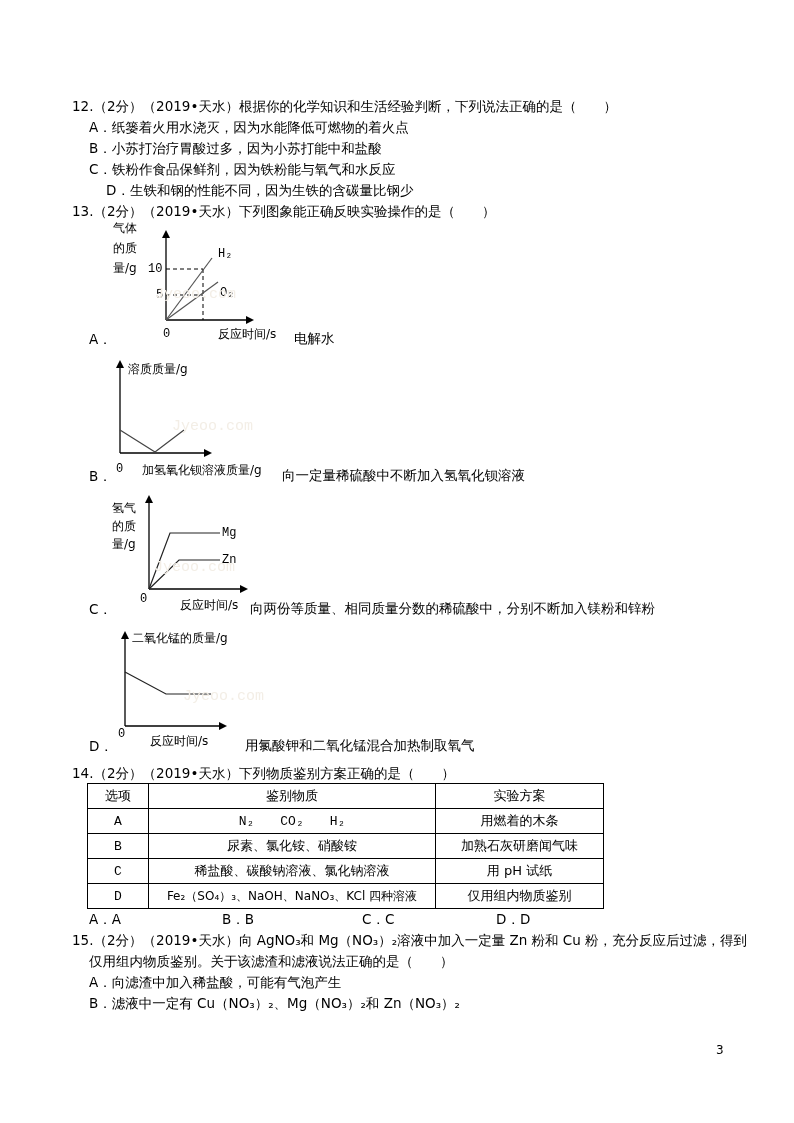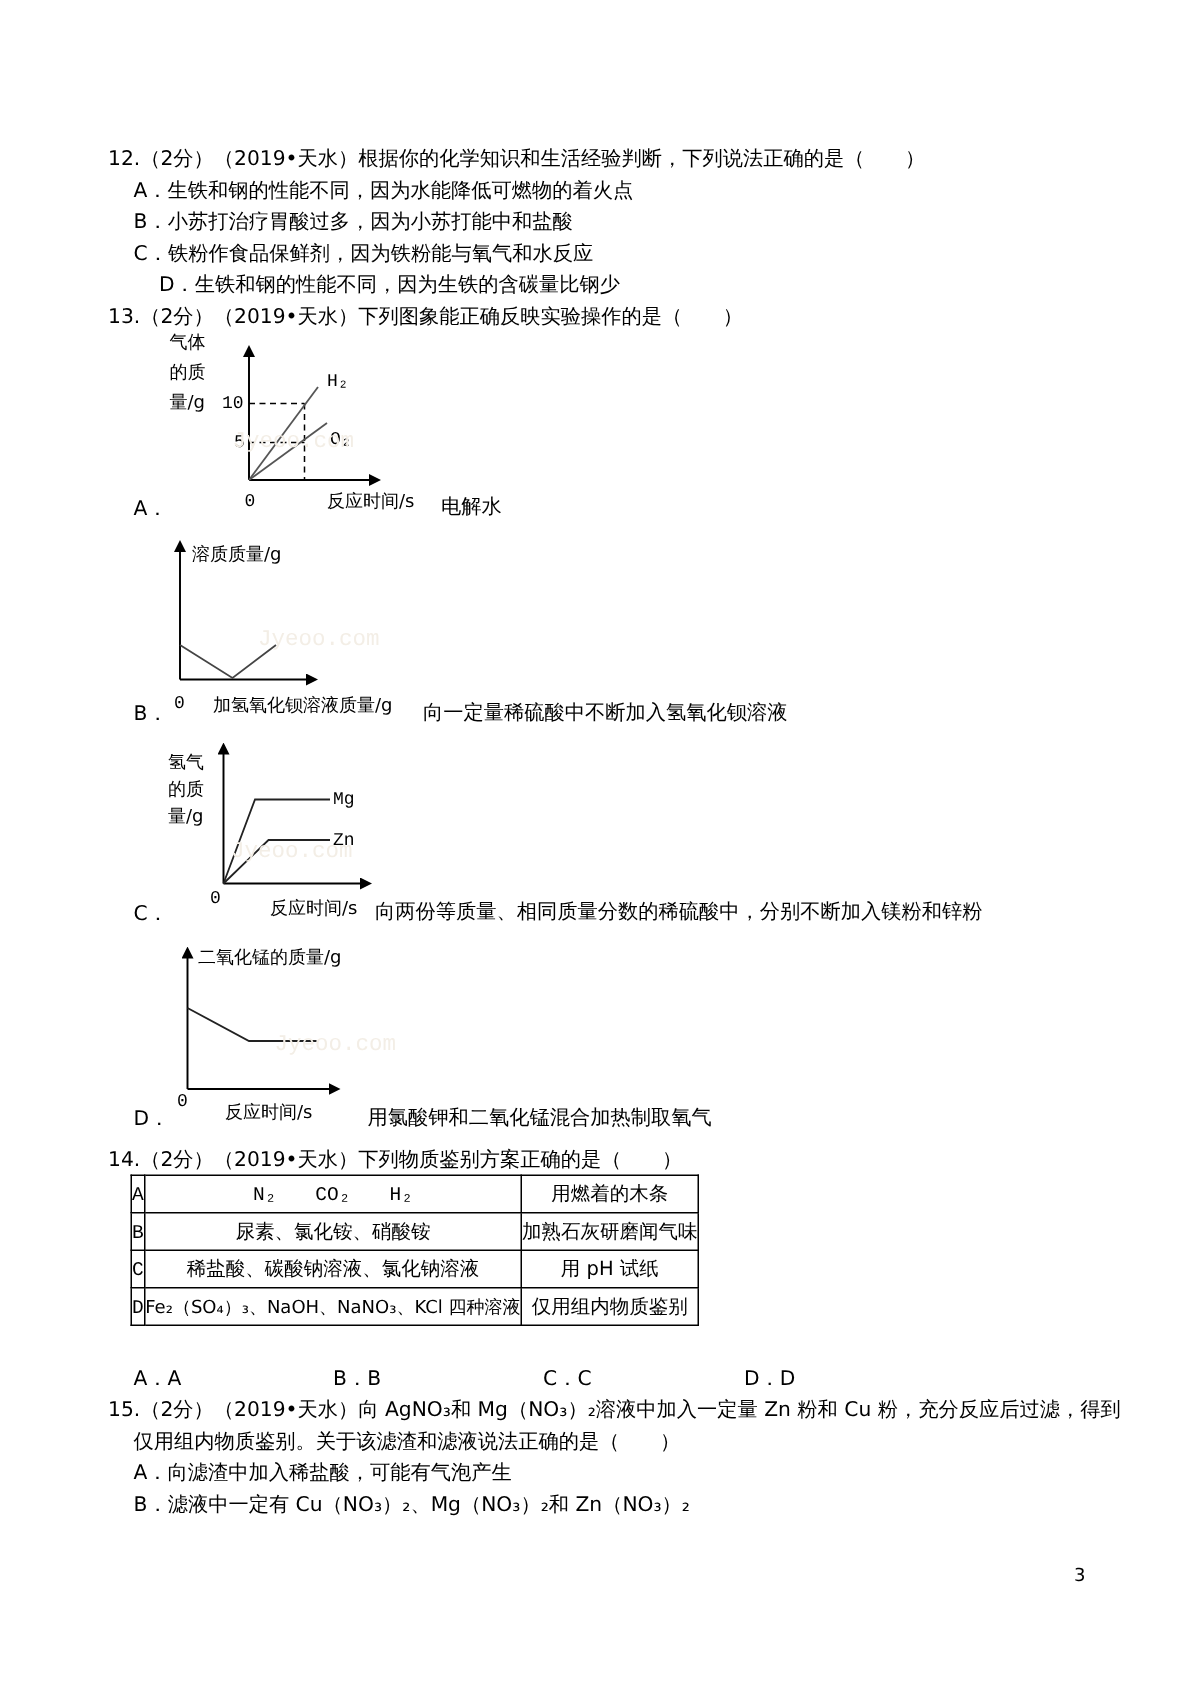--- a/index.html
+++ b/index.html
@@ -10,21 +10,21 @@
   .small{font-size:12px;}
   svg{position:absolute;left:0;top:0;overflow:visible;}
   table.q14{position:absolute;left:87px;top:783px;border-collapse:collapse;font-size:13px;}
   table.q14 td{border:1px solid #000;height:24px;padding:0;text-align:center;white-space:nowrap;}
   .wm{position:absolute;color:#f3eee6;font-size:15px;font-family:Liberation Mono, monospace;margin-left:40px;}
 </style>
 </head>
 <body>
 
 <div class="t" style="left:72px;top:97px">12.（2分）（2019•天水）根据你的化学知识和生活经验判断，下列说法正确的是（　　）</div>
-<div class="t" style="left:89px;top:118px">A．生铁和钢的性能不同，因为水能降低可燃物的着火点</div>
+<div class="t" style="left:89px;top:118px">A．纸篓着火用水浇灭，因为水能降低可燃物的着火点</div>
 <div class="t" style="left:89px;top:139px">B．小苏打治疗胃酸过多，因为小苏打能中和盐酸</div>
 <div class="t" style="left:89px;top:160px">C．铁粉作食品保鲜剂，因为铁粉能与氧气和水反应</div>
 <div class="t" style="left:106px;top:181px">D．生铁和钢的性能不同，因为生铁的含碳量比钢少</div>
 
 <div class="t" style="left:72px;top:202px">13.（2分）（2019•天水）下列图象能正确反映实验操作的是（　　）</div>
 
 <svg width="794" height="1123">
   <defs>
     <marker id="arr" markerWidth="8" markerHeight="8" refX="6" refY="4" orient="auto" markerUnits="userSpaceOnUse">
       <path d="M0,0 L8,4 L0,8 z" fill="#000"></path>
@@ -95,20 +95,25 @@
 <div class="t small" style="left:132px;top:629px">二氧化锰的质量/g</div>
 <div class="wm" style="left:143px;top:688px">Jyeoo.com</div>
 <div class="t small serif" style="left:118px;top:725px">0</div>
 <div class="t small" style="left:150px;top:732px">反应时间/s</div>
 <div class="t" style="left:89px;top:737px">D．</div>
 <div class="t" style="left:245px;top:736px">用氯酸钾和二氧化锰混合加热制取氧气</div>
 
 <div class="t" style="left:72px;top:764px">14.（2分）（2019•天水）下列物质鉴别方案正确的是（　　）</div>
 <table class="q14">
   <tbody>
+      <tr>
+    <td style="width:60px">选项</td>
+    <td style="width:286px">鉴别物质</td>
+    <td style="width:167px">实验方案</td>
+  </tr>
   <tr>
     <td class="serif">A</td>
     <td class="serif">N₂　　CO₂　　H₂</td>
     <td>用燃着的木条</td>
   </tr>
   <tr>
     <td class="serif">B</td>
     <td>尿素、氯化铵、硝酸铵</td>
     <td>加熟石灰研磨闻气味</td>
   </tr>

